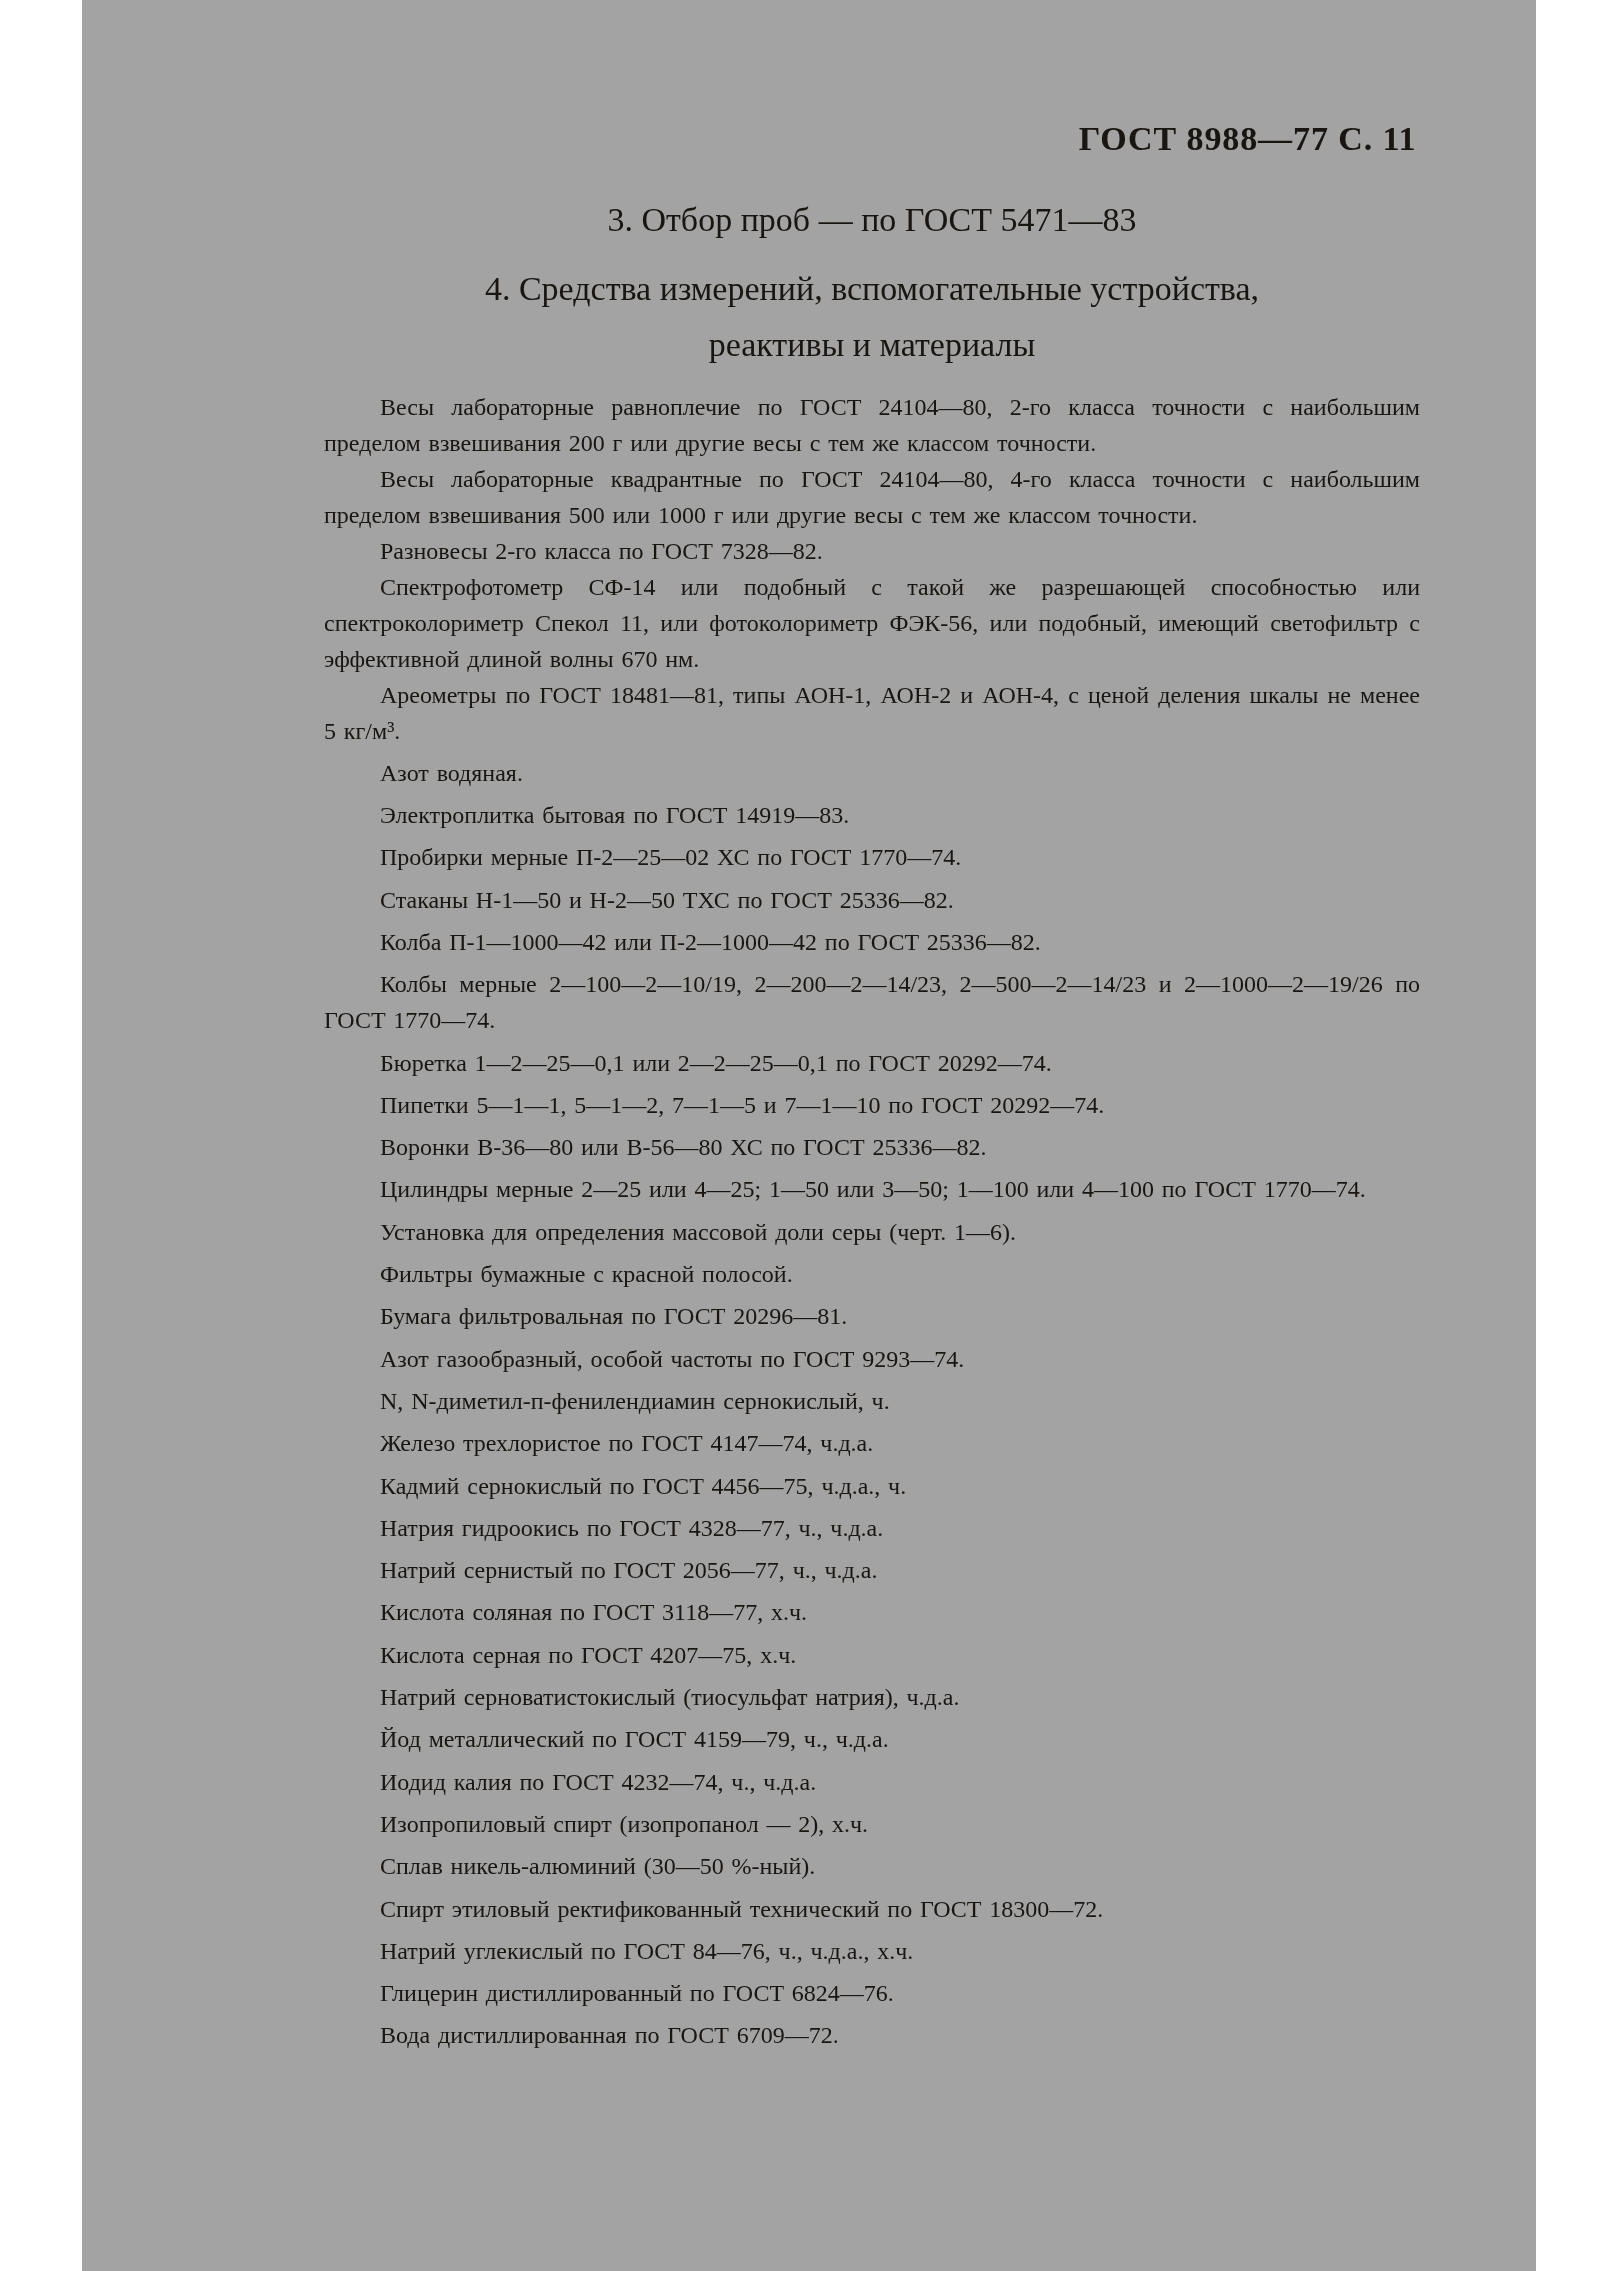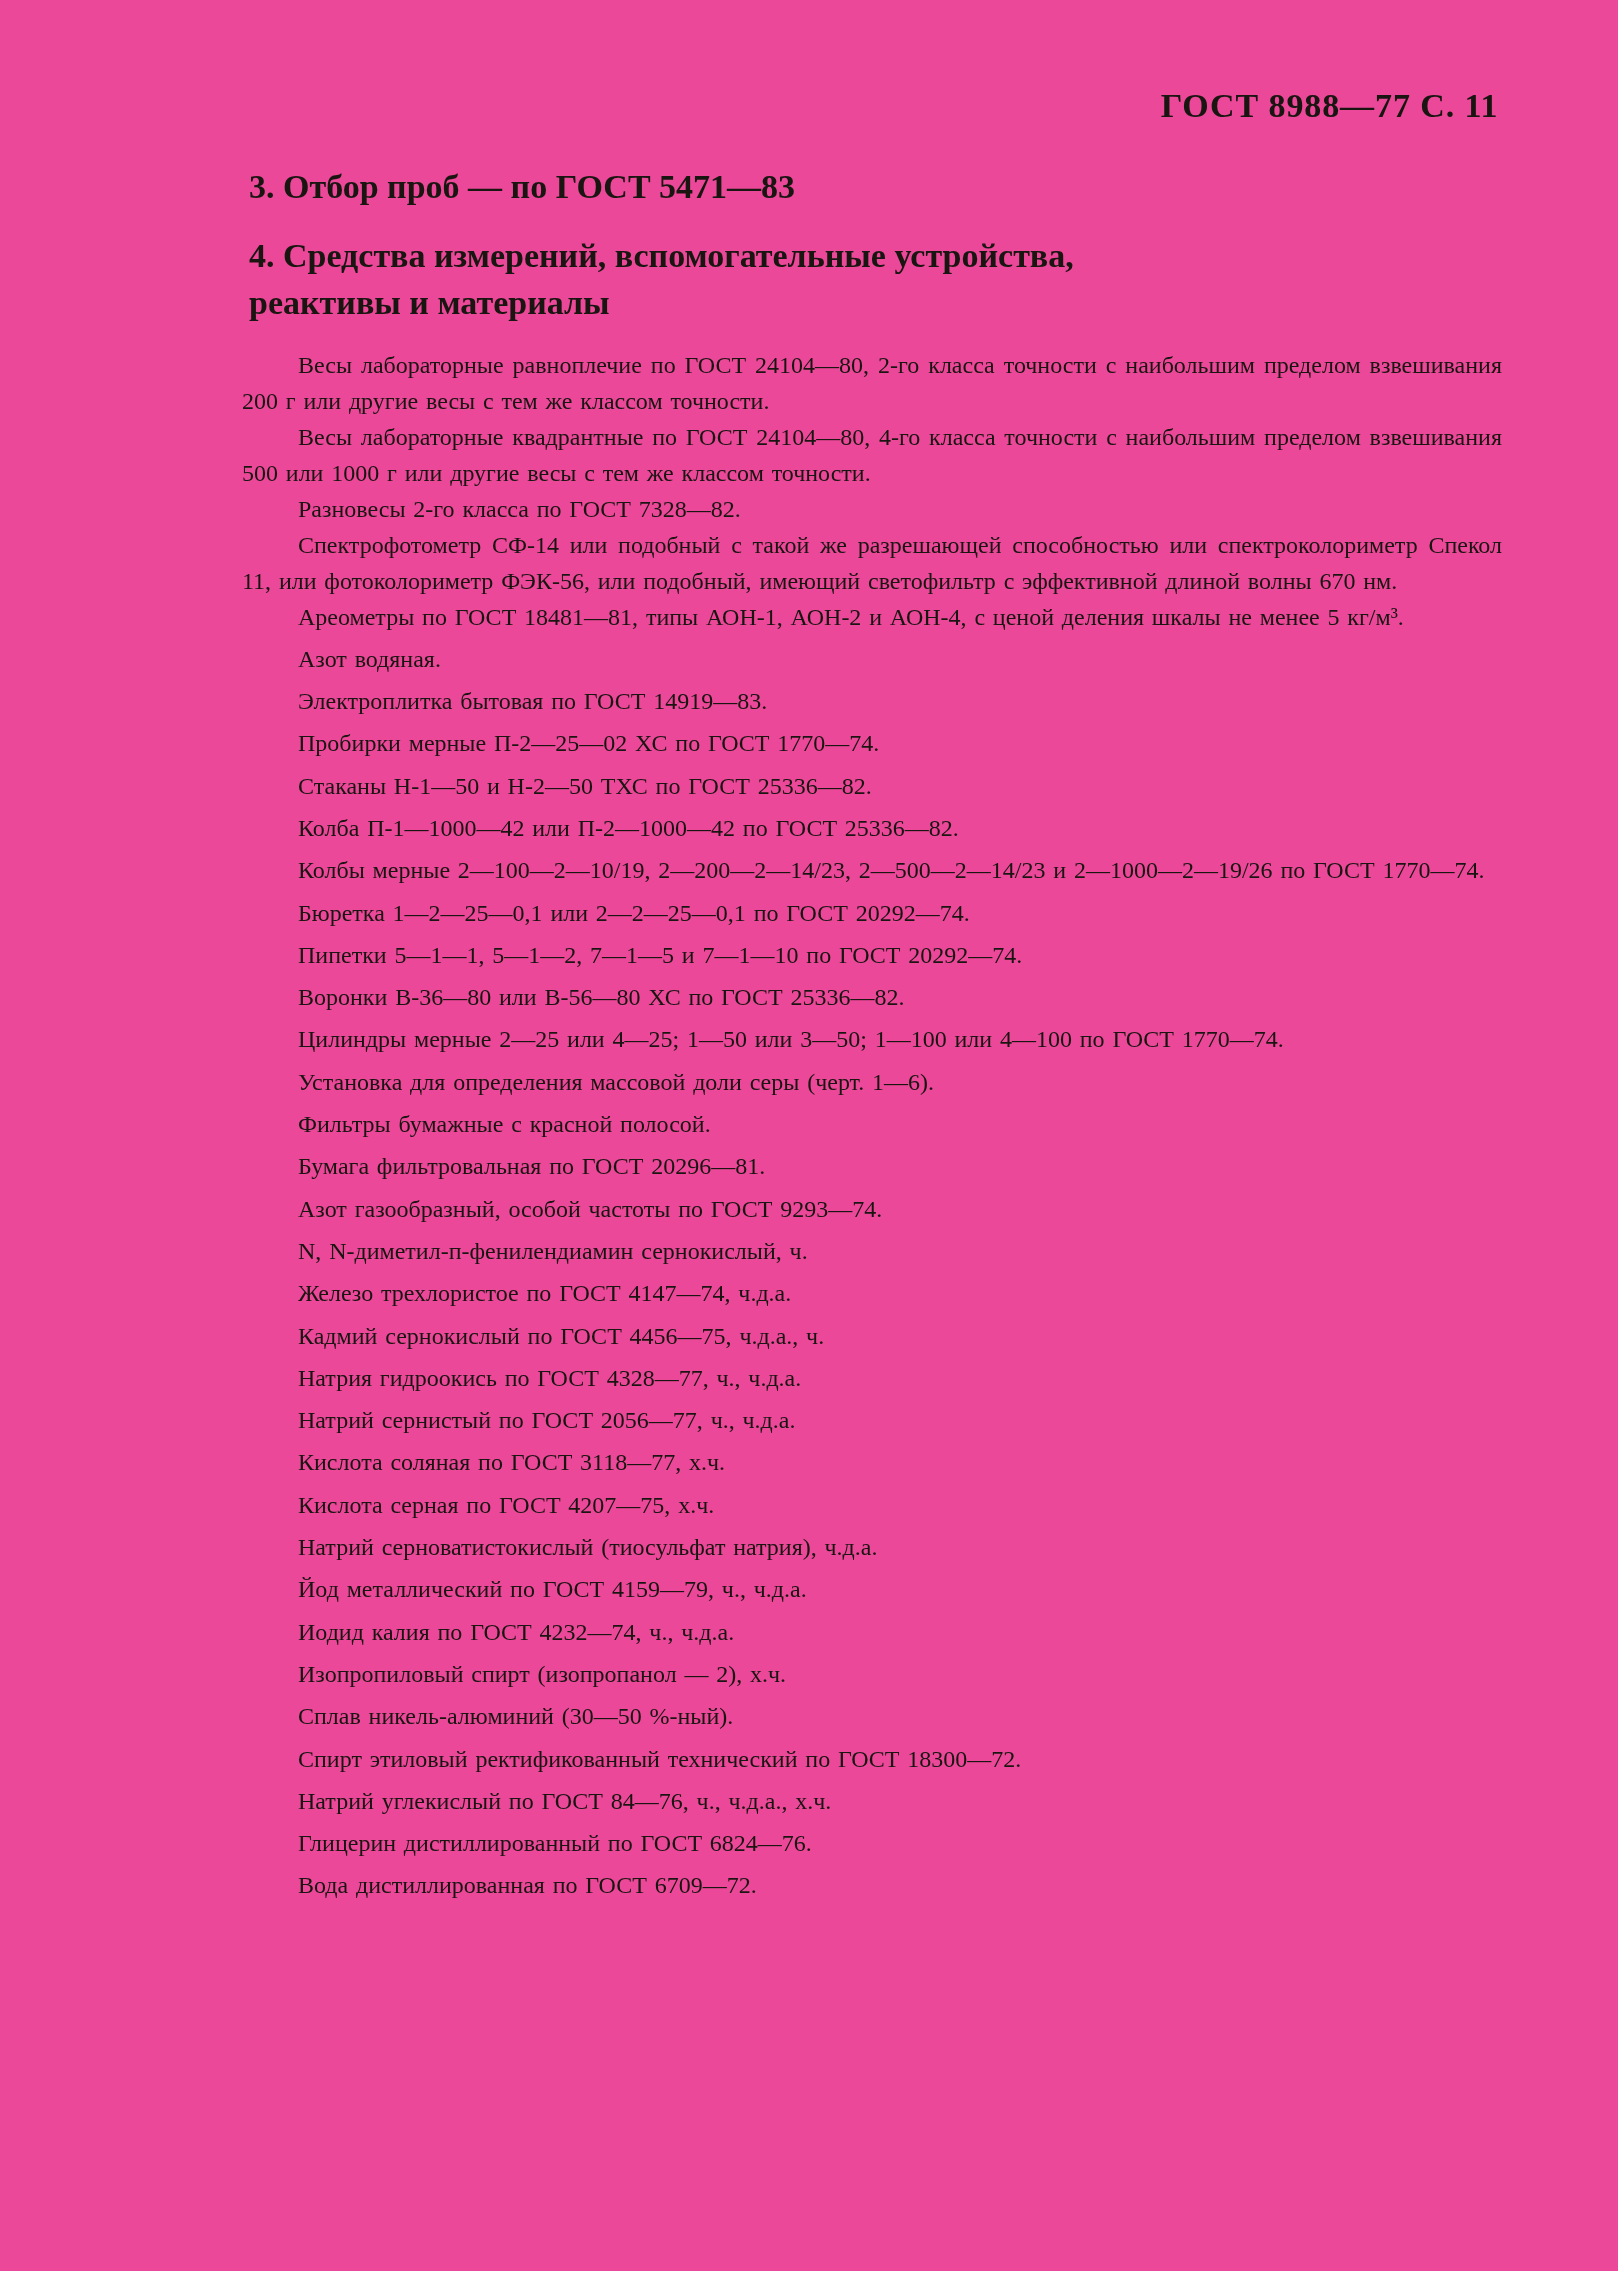--- a/index.html
+++ b/index.html
@@ -2,43 +2,44 @@
 <html lang="ru" style="font-size:14.5px"><head>
 <meta charset="utf-8">
 <style>
   html, body {
     margin: 0;
     padding: 0;
     background: #ffffff;
   }
   .page {
     position: relative;
-    width: 1618px;
+    width: 1454px;
     height: 2271px;
     margin: 0 auto;
-    background: #ec4899;
+    background: #a3a3a3;
     box-sizing: border-box;
-    padding: 87px 116px 0 242px;
+    padding: 120px 116px 0 242px;
     font-family: "Liberation Serif", "DejaVu Serif", serif;
     color: #191511;
     overflow: hidden;
   }
   .page-header {
     text-align: right;
     font-weight: bold;
     font-size: 34px;
     line-height: 38px;
     letter-spacing: 0.9px;
     padding-right: 3.6px;
   }
   .section-title {
-    font-weight: bold;
+    text-align: center;
+    font-weight: normal;
     font-size: 34px;
     line-height: 40px;
-    margin: 7px;
+    margin: 16px;
   }
   .title-3 { margin-top: 42px; }
   .title-4-line1 { margin-top: 29px; }
   .title-4-line2 { margin-top: 1.8px; }
   .doc-body {
     margin-top: 23.5px;
   }
   .para {
     margin: 0;
     font-size: 24px;

